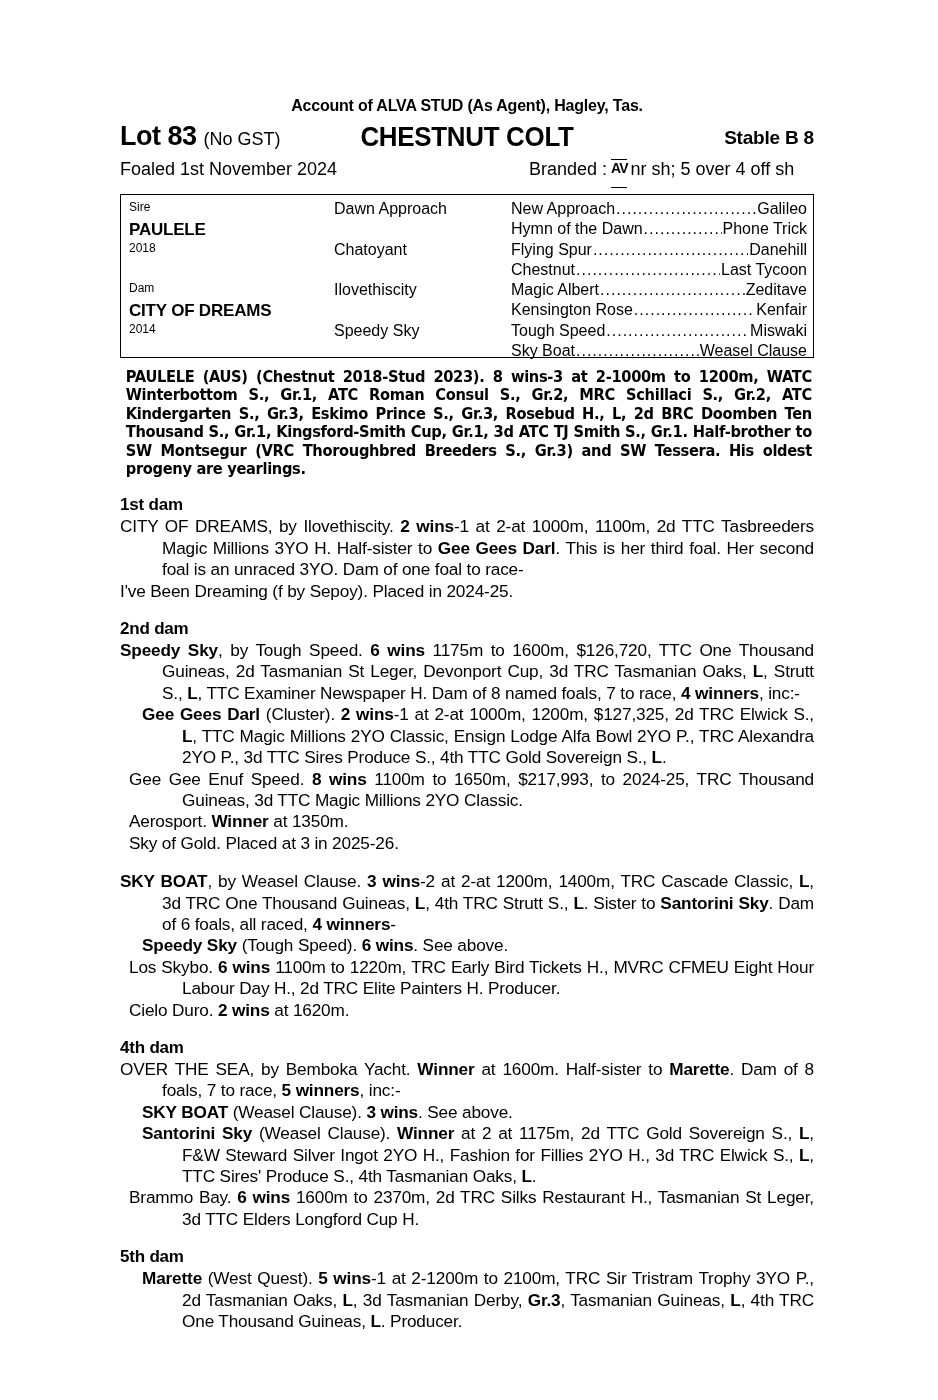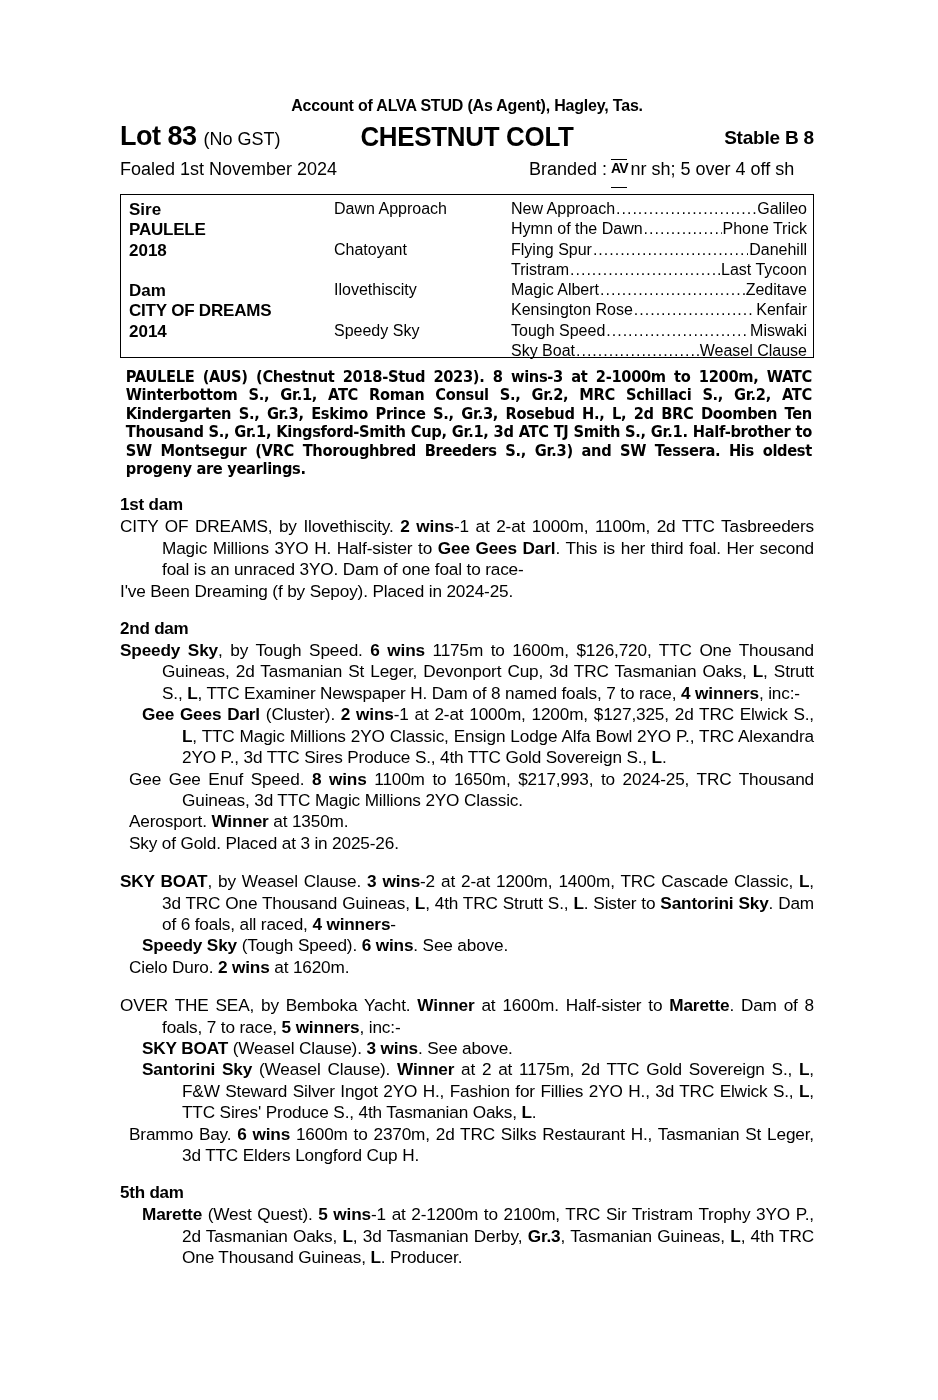--- a/index.html
+++ b/index.html
@@ -126,21 +126,21 @@
 
   
   .ped-table {
     border: 1.2px solid #000;
     margin-top: 9px;
     height: 164px;
     position: relative;
     padding: 5px 6px 0 6px;
   }
   .ped-row { position: relative; height: 20.3px; }
-  .c1 { position: absolute; left: 2px;  top: 0; font-size: 17px; white-space: nowrap; font-weight: bold; }
+  .c1 { position: absolute; left: 2px;  top: 0; font-size: 12px; white-space: nowrap; }
   .c1.bold { font-weight: bold; font-size: 17px; letter-spacing: -0.2px; }
   .c2 { position: absolute; left: 207px; top: 0; font-size: 16px; white-space: nowrap; }
   .c3 {
     position: absolute; left: 384px; right: 0; top: 0;
     font-size: 16px;
     display: flex;
     align-items: baseline;
     white-space: nowrap;
   }
   .c3 .nm { flex: 0 0 auto; }
@@ -245,21 +245,21 @@
         <div class="c3">
           <span class="nm">Flying Spur</span>
           <span class="dots">..........................................................................................</span>
           <span class="gp">Danehill</span>
         </div>
       </div>
       <div class="ped-row">
         <div class="c1"></div>
         <div class="c2"></div>
         <div class="c3">
-          <span class="nm">Tristram</span>
+          <span class="nm">Chestnut</span>
           <span class="dots">..........................................................................................</span>
           <span class="gp">Last Tycoon</span>
         </div>
       </div>
       <div class="ped-row">
         <div class="c1">Dam</div>
         <div class="c2">Ilovethiscity</div>
         <div class="c3">
           <span class="nm">Magic Albert</span>
           <span class="dots">..........................................................................................</span>
@@ -307,23 +307,25 @@
         <div class="dam-head">2nd dam</div>
         <p class="ln lvl0"><b>Speedy Sky</b><span>, by Tough Speed. </span><b>6 wins</b><span> 1175m to 1600m, $126,720, TTC One Thousand Guineas, 2d Tasmanian St Leger, Devonport Cup, 3d TRC Tasmanian Oaks, </span><b>L</b><span>, Strutt S., </span><b>L</b><span>, TTC Examiner Newspaper H. Dam of 8 named foals, 7 to race, </span><b>4 winners</b><span>, inc:-</span></p>
         <p class="ln lvl1"><b>Gee Gees Darl</b><span> (Cluster). </span><b>2 wins</b><span>-1 at 2-at 1000m, 1200m, $127,325, 2d TRC Elwick S., </span><b>L</b><span>, TTC Magic Millions 2YO Classic, Ensign Lodge Alfa Bowl 2YO P., TRC Alexandra 2YO P., 3d TTC Sires Produce S., 4th TTC Gold Sovereign S., </span><b>L</b><span>.</span></p>
         <p class="ln lvl1b"><span>Gee Gee Enuf Speed. </span><b>8 wins</b><span> 1100m to 1650m, $217,993, to 2024-25, TRC Thousand Guineas, 3d TTC Magic Millions 2YO Classic.</span></p>
         <p class="ln lvl1b nj"><span>Aerosport. </span><b>Winner</b><span> at 1350m.</span></p>
         <p class="ln lvl1b nj"><span>Sky of Gold. Placed at 3 in 2025-26.</span></p>
       </div>
       <div class="dam-section">
         <p class="ln lvl0"><b>SKY BOAT</b><span>, by Weasel Clause. </span><b>3 wins</b><span>-2 at 2-at 1200m, 1400m, TRC Cascade Classic, </span><b>L</b><span>, 3d TRC One Thousand Guineas, </span><b>L</b><span>, 4th TRC Strutt S., </span><b>L</b><span>. Sister to </span><b>Santorini Sky</b><span>. Dam of 6 foals, all raced, </span><b>4 winners</b><span>-</span></p>
         <p class="ln lvl1 nj"><b>Speedy Sky</b><span> (Tough Speed). </span><b>6 wins</b><span>. See above.</span></p>
+        <p class="ln lvl1b"><span>Los Skybo. </span><b>6 wins</b><span> 1100m to 1220m, TRC Early Bird Tickets H., MVRC CFMEU Eight Hour Labour Day H., 2d TRC Elite Painters H. Producer.</span></p>
         <p class="ln lvl1b nj"><span>Cielo Duro. </span><b>2 wins</b><span> at 1620m.</span></p>
       </div>
       <div class="dam-section">
+        <div class="dam-head">4th dam</div>
         <p class="ln lvl0"><span>OVER THE SEA, by Bemboka Yacht. </span><b>Winner</b><span> at 1600m. Half-sister to </span><b>Marette</b><span>. Dam of 8 foals, 7 to race, </span><b>5 winners</b><span>, inc:-</span></p>
         <p class="ln lvl1 nj"><b>SKY BOAT</b><span> (Weasel Clause). </span><b>3 wins</b><span>. See above.</span></p>
         <p class="ln lvl1"><b>Santorini Sky</b><span> (Weasel Clause). </span><b>Winner</b><span> at 2 at 1175m, 2d TTC Gold Sovereign S., </span><b>L</b><span>, F&amp;W Steward Silver Ingot 2YO H., Fashion for Fillies 2YO H., 3d TRC Elwick S., </span><b>L</b><span>, TTC Sires' Produce S., 4th Tasmanian Oaks, </span><b>L</b><span>.</span></p>
         <p class="ln lvl1b"><span>Brammo Bay. </span><b>6 wins</b><span> 1600m to 2370m, 2d TRC Silks Restaurant H., Tasmanian St Leger, 3d TTC Elders Longford Cup H.</span></p>
       </div>
       <div class="dam-section">
         <div class="dam-head">5th dam</div>
         <p class="ln lvl1"><b>Marette</b><span> (West Quest). </span><b>5 wins</b><span>-1 at 2-1200m to 2100m, TRC Sir Tristram Trophy 3YO P., 2d Tasmanian Oaks, </span><b>L</b><span>, 3d Tasmanian Derby, </span><b>Gr.3</b><span>, Tasmanian Guineas, </span><b>L</b><span>, 4th TRC One Thousand Guineas, </span><b>L</b><span>. Producer.</span></p>
       </div>
     </div>

